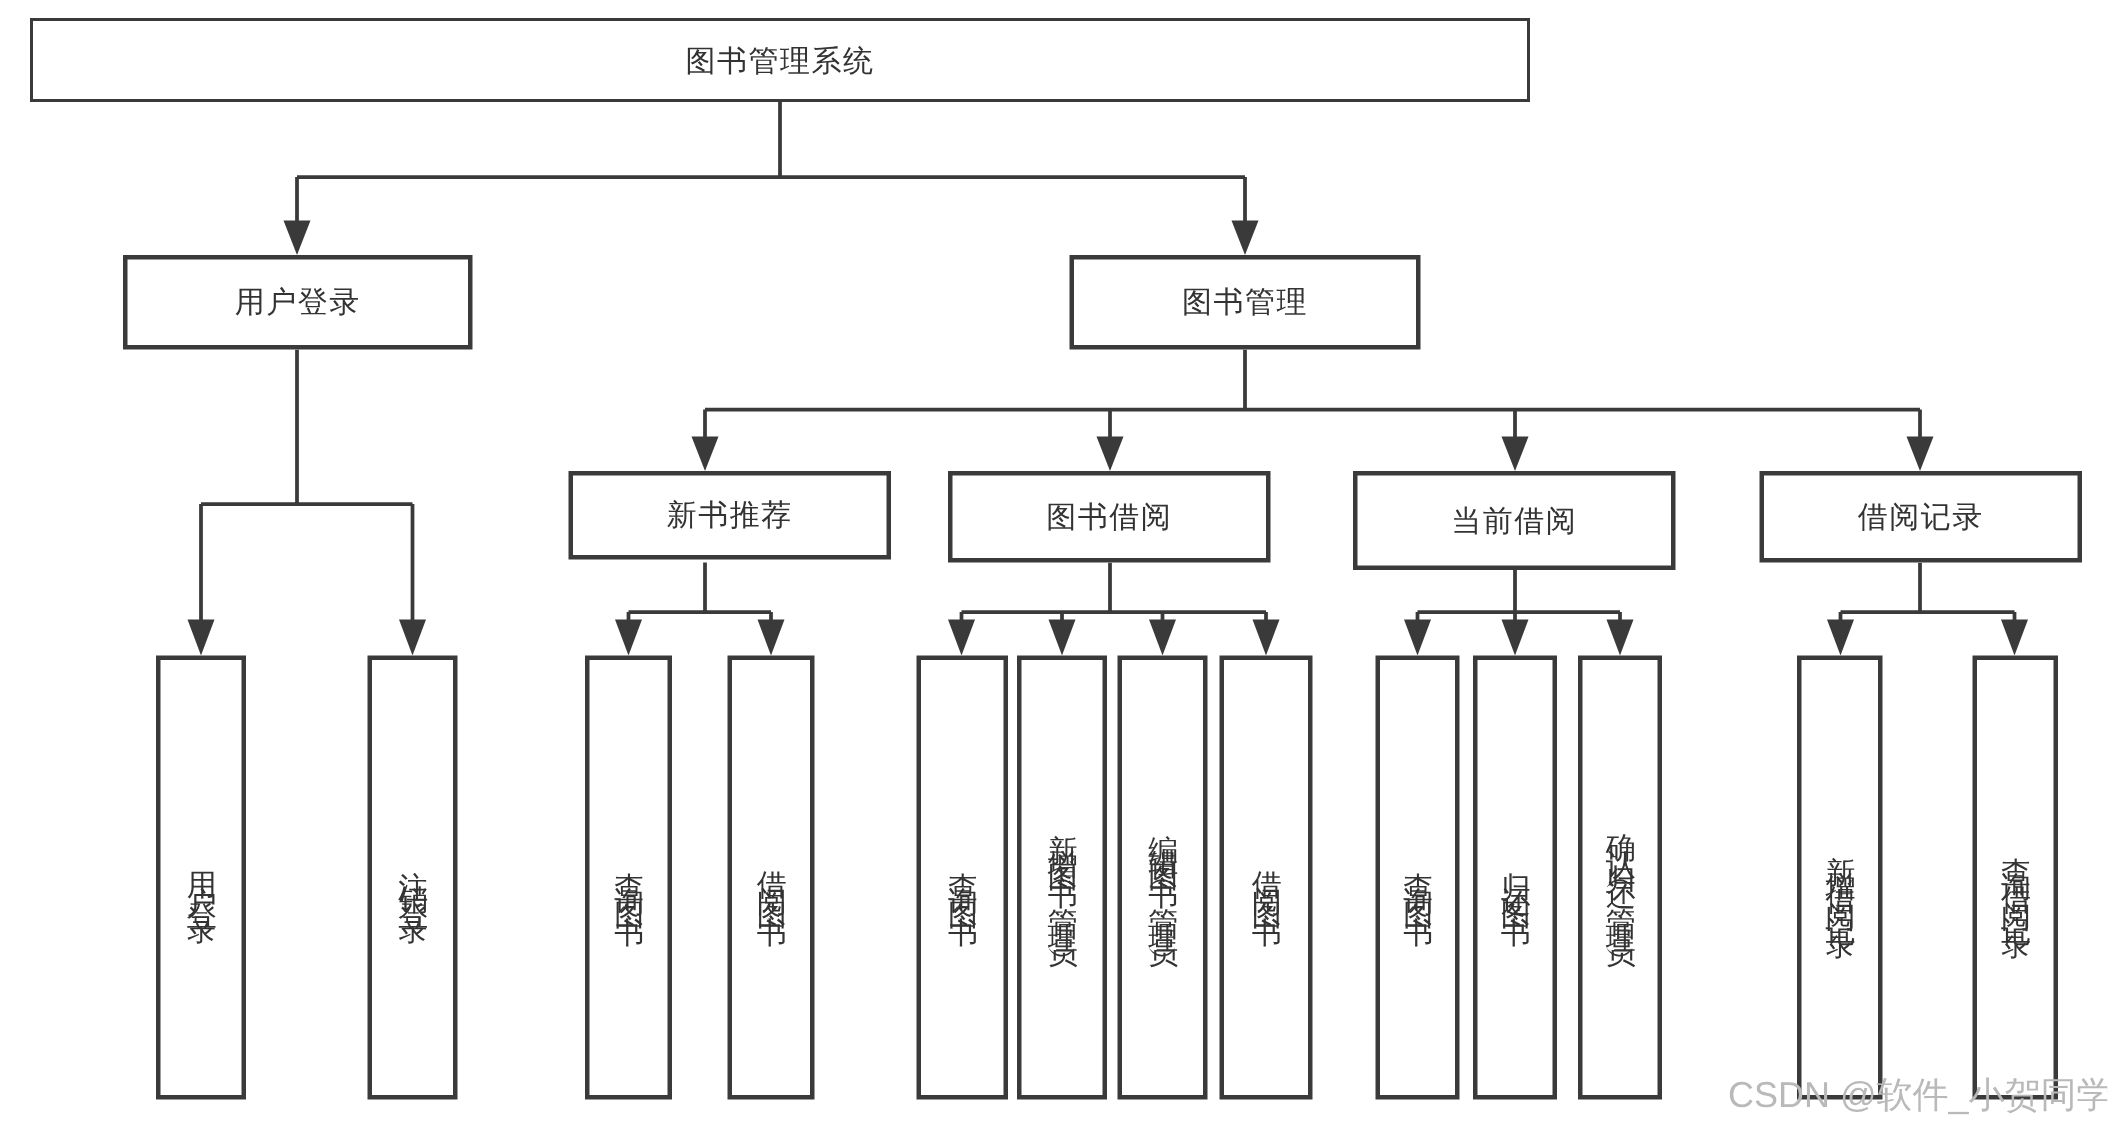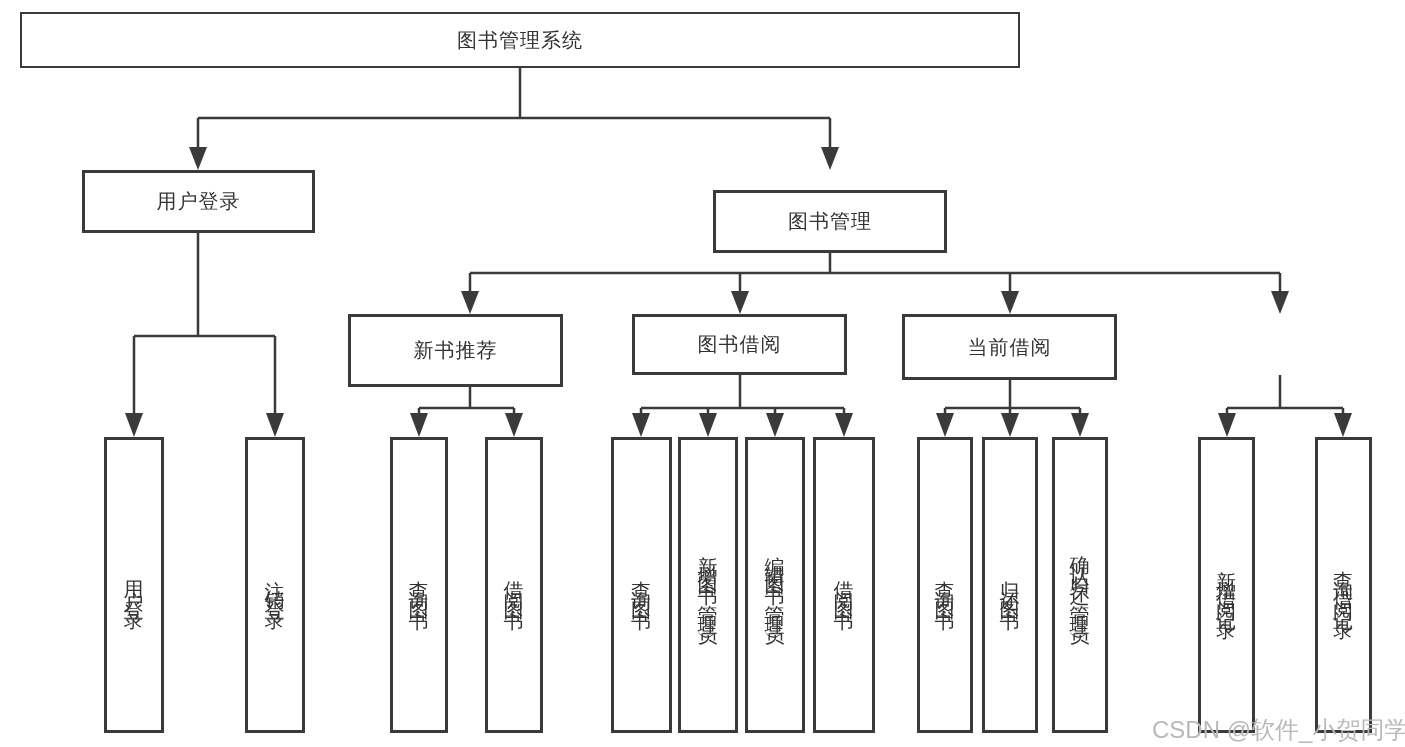--- a/index.html
+++ b/index.html
@@ -107,32 +107,35 @@
     </g>
   </svg>
 
   <div class="node thin" style="left:20px;top:12px;width:1000px;height:56px;">
     <span class="hlabel">图书管理系统</span>
   </div>
 
   <div class="node" style="left:82px;top:170px;width:233px;height:63px;">
     <span class="hlabel">用户登录</span>
   </div>
-  <div class="node" style="left:713px;top:170px;width:234px;height:63px;margin-top:20px;">
+  <div class="node" style="left:713px;top:170px;width:234px;height:63px;">
     <span class="hlabel">图书管理</span>
   </div>
 
-  <div class="node" style="left:348px;top:314px;width:215px;height:73px;font-family:Liberation Serif, serif;">
+  <div class="node" style="left:379px;top:314px;width:215px;height:59px;font-family:Liberation Serif, serif;">
     <span class="hlabel">新书推荐</span>
   </div>
   <div class="node" style="left:632px;top:314px;width:215px;height:61px;align-items:center;">
     <span class="hlabel">图书借阅</span>
   </div>
   <div class="node" style="left:902px;top:314px;width:215px;height:66px;">
     <span class="hlabel">当前借阅</span>
+  </div>
+  <div class="node" style="left:1173px;top:314px;width:215px;height:61px;">
+    <span class="hlabel">借阅记录</span>
   </div>
 
   <div class="node" style="left:104px;top:437px;width:60px;height:296px;">
     <span class="vlabel">用户登录</span>
   </div>
   <div class="node" style="left:245px;top:437px;width:60px;height:296px;">
     <span class="vlabel">注销登录</span>
   </div>
 
   <div class="node" style="left:390px;top:437px;width:58px;height:296px;">

